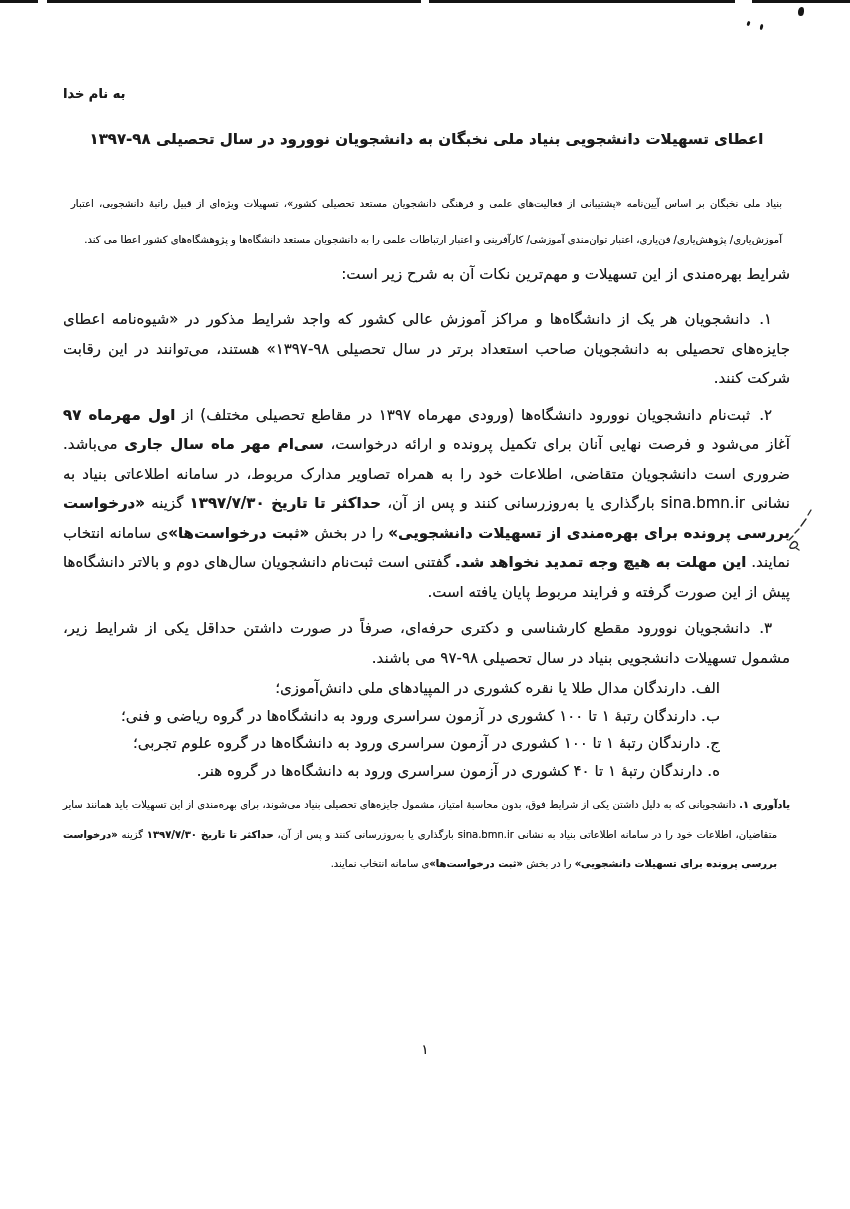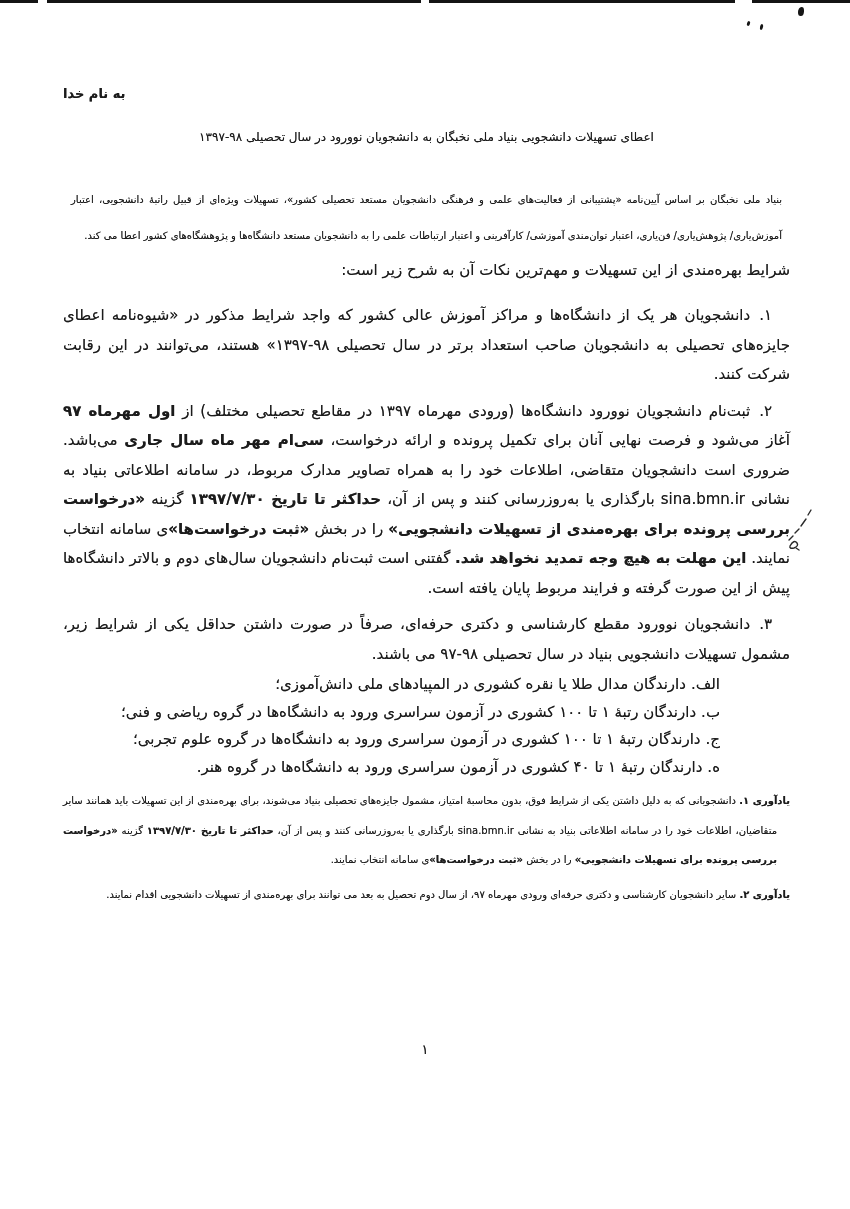--- a/index.html
+++ b/index.html
@@ -12,22 +12,22 @@
     overflow: hidden;
     text-shadow: 0 0 0.3px rgba(10,10,10,0.6);
   }
   .content { padding: 0 60px 0 63px; }
 
   .bismillah {
     text-align: left; font-weight: bold;
     font-size: 13px; margin-top: 86px;
   }
   .title {
-    text-align: center; font-weight: normal;
-    font-size: 12px; margin: 29px 10px 0;
+    text-align: center; font-weight: bold;
+    font-size: 15px; margin: 29px 10px 0;
   }
   .intro {
     font-size: 10px; line-height: 36px;
     text-align: justify; margin: 38px 8px 0;
   }
   .lead { font-size: 15px; line-height: 33px; margin: 0; }
 
   .items { margin-top: 14px; }
   .item {
     font-size: 15px; line-height: 29.5px;
@@ -122,19 +122,16 @@
         <span class="sub-label">ه.</span><span>دارندگان رتبهٔ ۱ تا ۴۰ کشوری در آزمون سراسری ورود به دانشگاه‌ها در گروه هنر.</span>
       </div>
     </div>
 
   </div>
 
   <div class="reminder">
     <b>یادآوری ۱.</b><span><span> دانشجویانی که به دلیل داشتن یکی از شرایط فوق، بدون محاسبهٔ امتیاز، مشمول جایزه‌های تحصیلی بنیاد می‌شوند، برای بهره‌مندی از این تسهیلات باید همانند سایر متقاضیان، اطلاعات خود را در سامانه اطلاعاتی بنیاد به نشانی </span><span>sina.bmn.ir</span><span> بارگذاری یا به‌روزرسانی کنند و پس از آن، </span><b>حداکثر تا تاریخ ۱۳۹۷/۷/۳۰</b><span> گزینه </span><b>«درخواست بررسی پرونده برای تسهیلات دانشجویی»</b><span> را در بخش </span><b>«ثبت درخواست‌ها»</b><span>ی سامانه انتخاب نمایند.</span></span>
   </div>
 
-  <div class="reminder">
-    <b>یادآوری ۲.</b><span><span> سایر دانشجویان کارشناسی و دکتری حرفه‌ای ورودی مهرماه ۹۷، از سال دوم تحصیل به بعد می توانند برای بهره‌مندی از تسهیلات دانشجویی اقدام نمایند.</span></span>
-  </div>
 
 </div>
 
 <div class="page-num">۱</div>
 
 </body></html>

